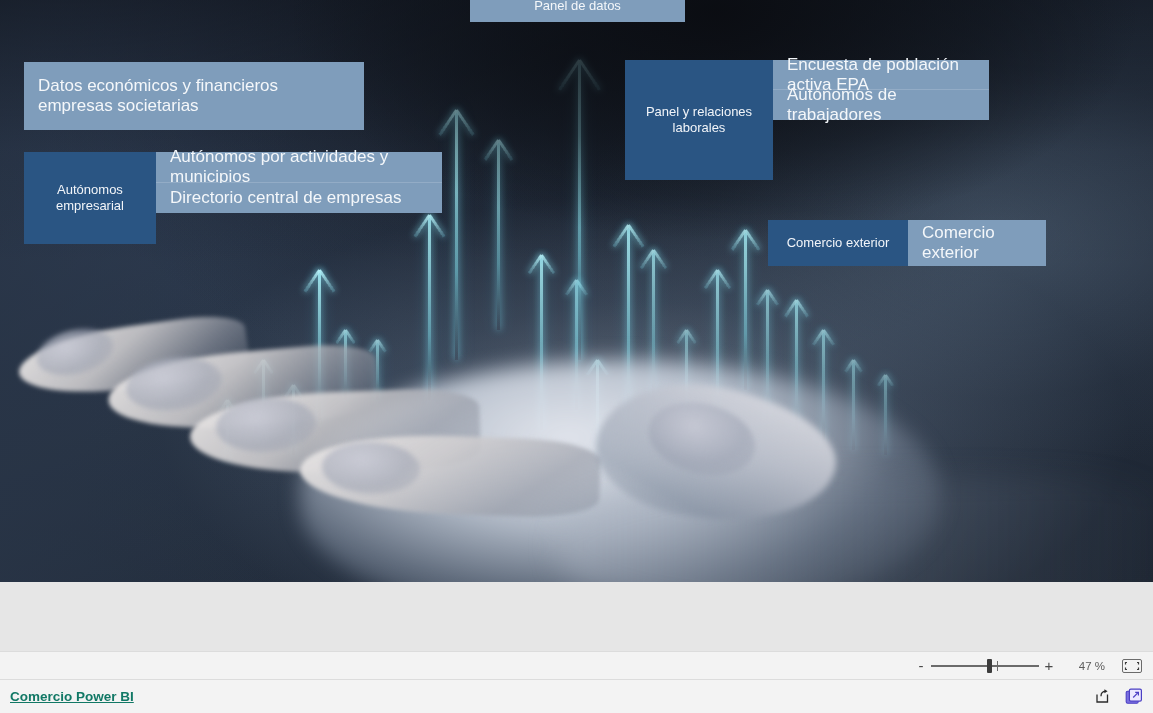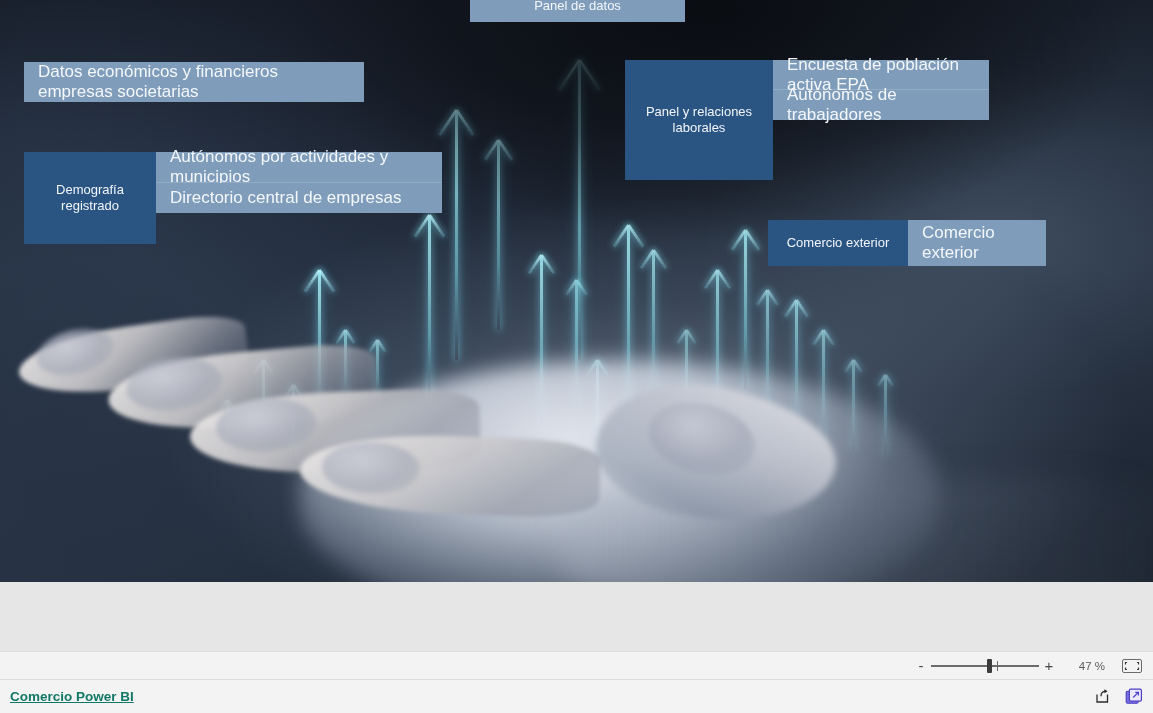--- a/index.html
+++ b/index.html
@@ -143,21 +143,21 @@
   .tile-val.center { justify-content: center; }
 
   
   #tile-panel {
     left: 470px; top: -12px;
   }
   #tile-panel .tile-val { height: 34px; width: 215px; justify-content: center; font-size: 13px; }
 
   #tile-datos-emp { left: 24px; top: 62px; }
   #tile-datos-emp .tile-key { width: 168px; height: 56px; }
-  #tile-datos-emp .tile-val { width: 340px; height: 40px; }
+  #tile-datos-emp .tile-val { width: 340px; height: 68px; }
 
   #tile-demografia { left: 24px; top: 152px; }
   #tile-demografia .tile-key { width: 132px; height: 92px; }
   #tile-demografia .tile-val { width: 286px; height: 30.6px; }
 
   #tile-empleo { left: 625px; top: 60px; }
   #tile-empleo .tile-key { width: 148px; height: 120px; }
   #tile-empleo .tile-val { width: 216px; height: 30px; }
 
   #tile-comercio { left: 768px; top: 220px; }
@@ -446,21 +446,21 @@
     </div>
   </div>
 
   <div class="tile-row" id="tile-datos-emp">
     <div class="tile-col">
       <div class="tile-val">Datos económicos y financieros empresas societarias</div>
     </div>
   </div>
 
   <div class="tile-row" id="tile-demografia">
-    <div class="tile-key">Demografía registrado</div>
+    <div class="tile-key">Autónomos empresarial</div>
     <div class="tile-col">
       <div class="tile-val">Autónomos por actividades y municipios</div>
       <div class="tile-val">Directorio central de empresas</div>
     </div>
   </div>
 
   <div class="tile-row" id="tile-empleo">
     <div class="tile-key">Panel y relaciones laborales</div>
     <div class="tile-col">
       <div class="tile-val">Encuesta de población activa EPA</div>

